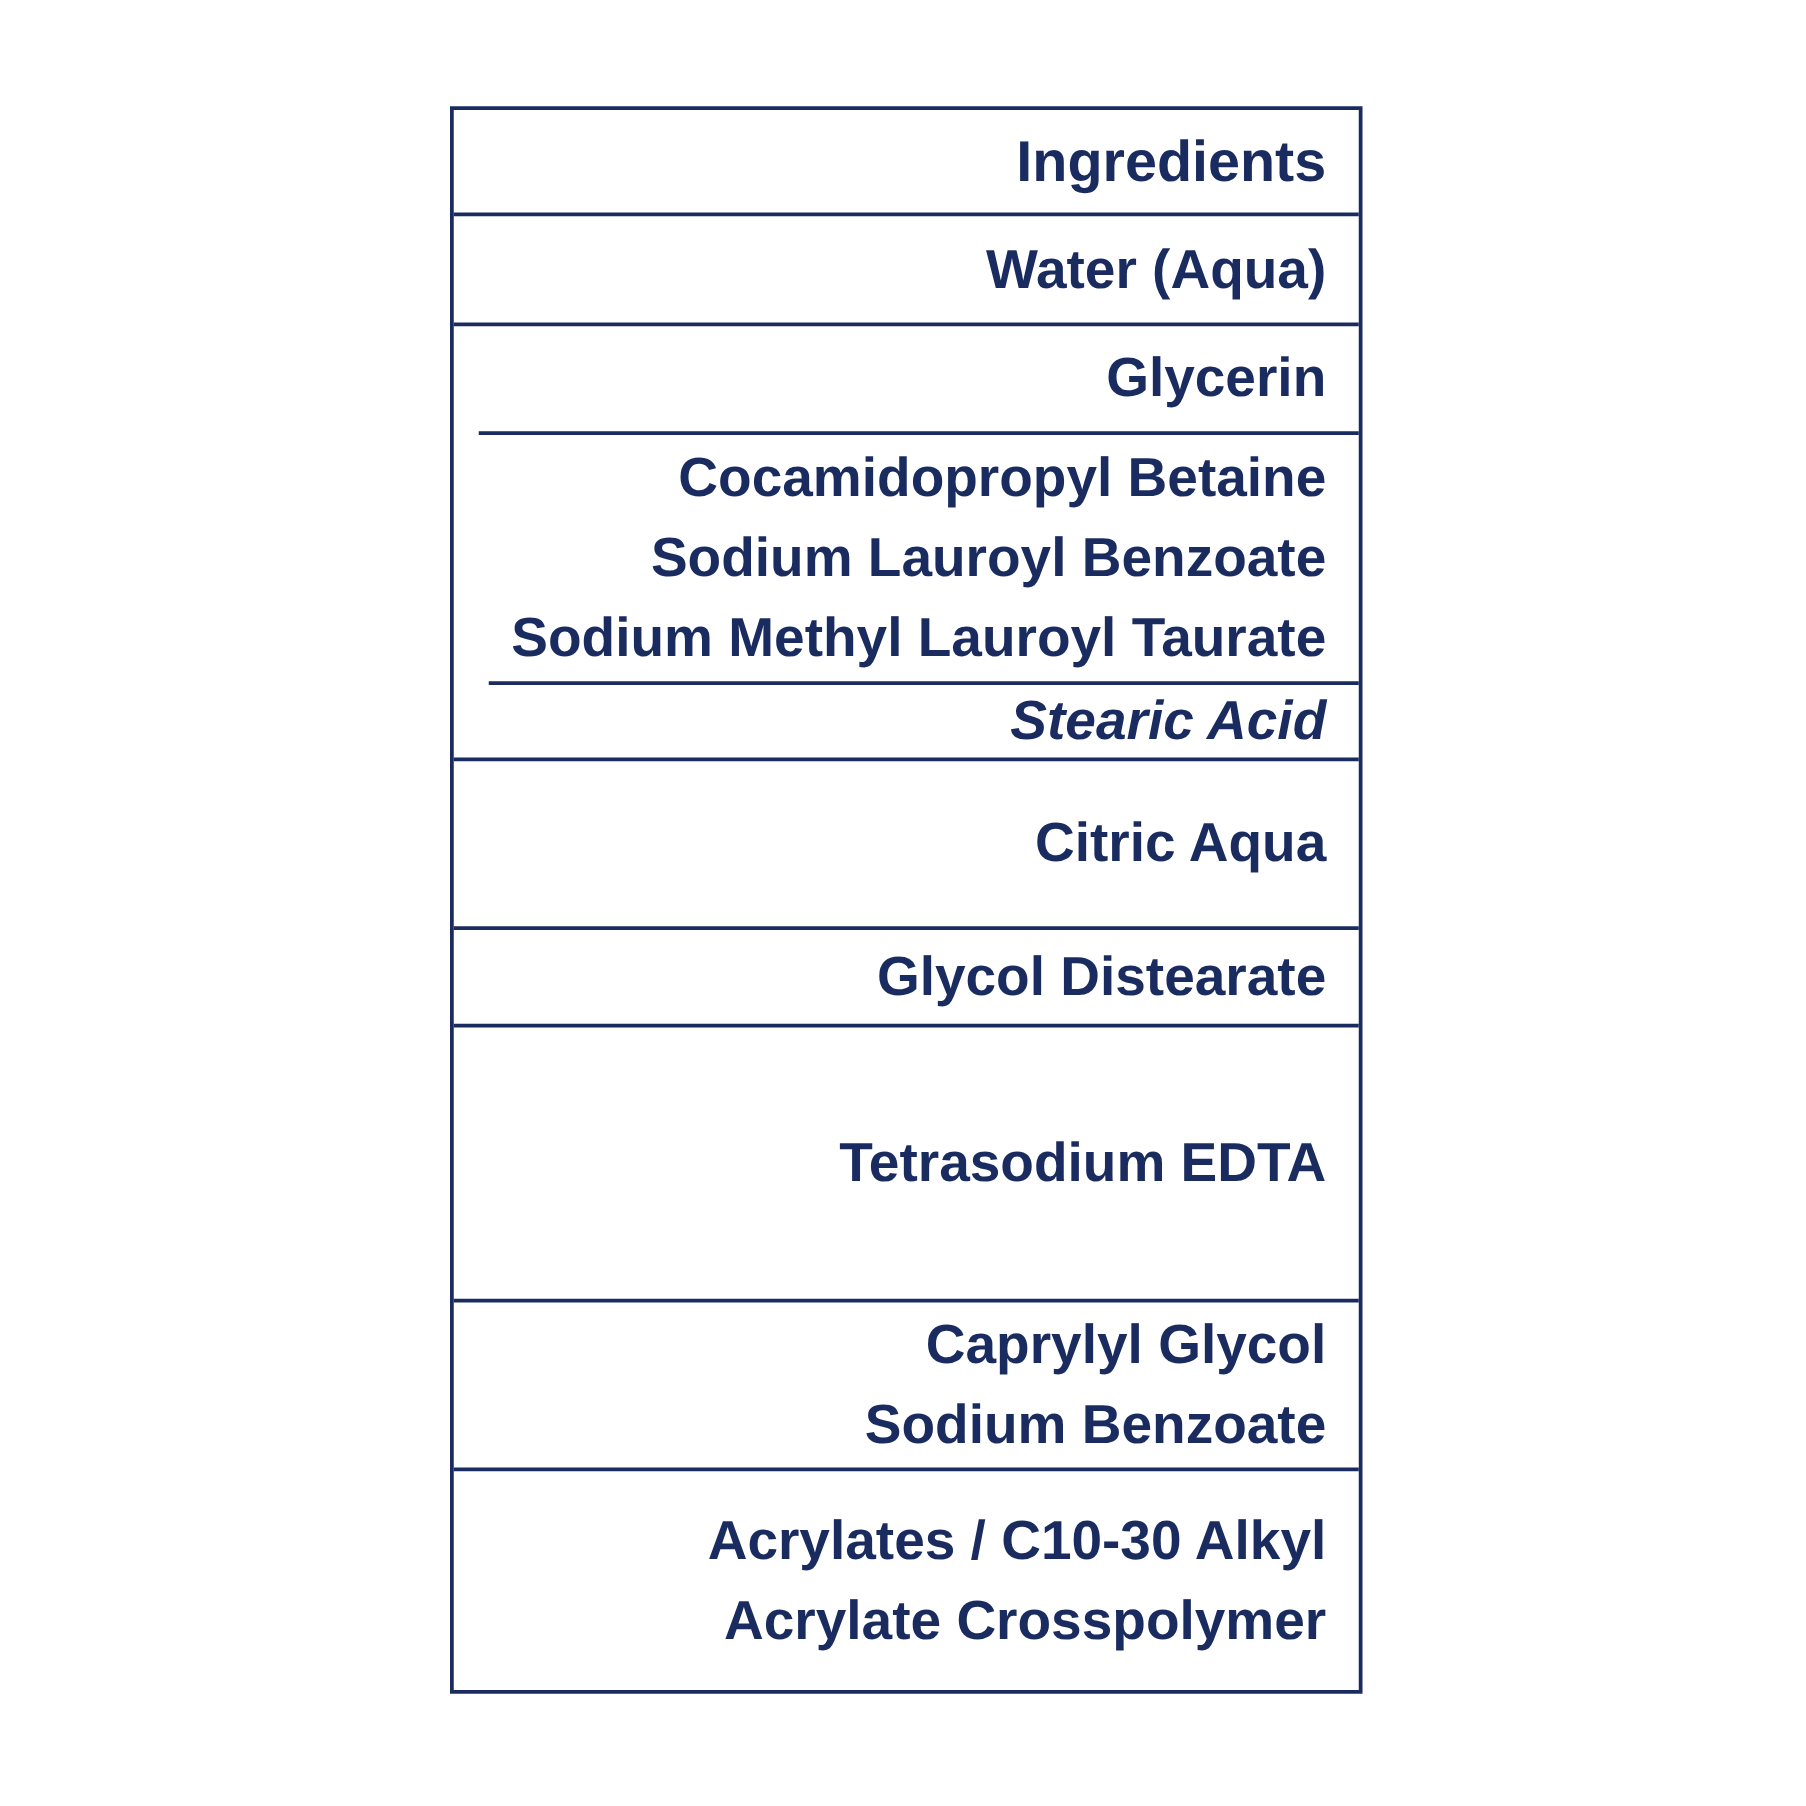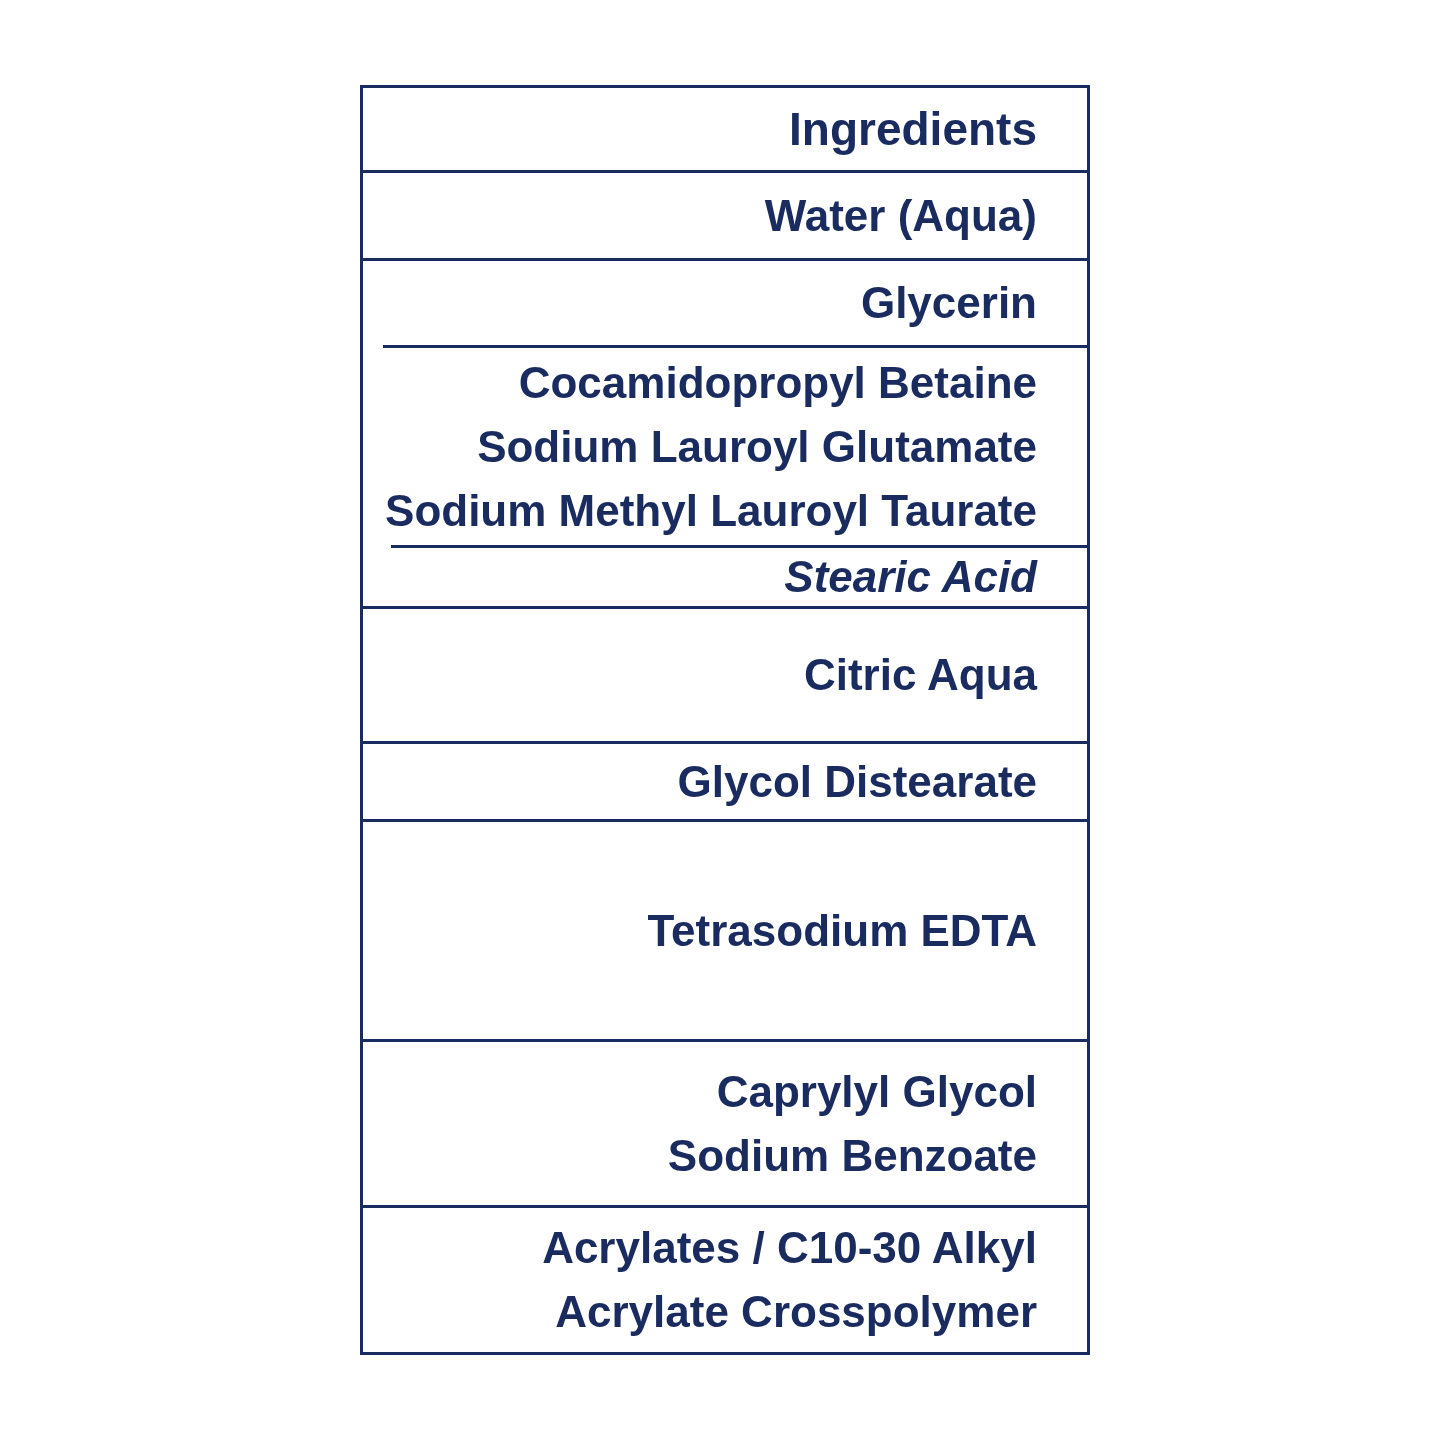--- a/index.html
+++ b/index.html
@@ -27,38 +27,38 @@
     flex-direction: column;
     background: #ffffff;
   }
   .row {
     box-sizing: border-box;
     border-bottom: 3px solid #1a2b5f;
     display: flex;
     flex-direction: column;
     justify-content: center;
     align-items: flex-end;
-    padding-right: 50px;
+    padding-right: 26px;
     color: #1a2b5f;
     font-weight: 700;
     font-size: 44px;
     line-height: 64px;
     flex: 0 0 auto;
   }
   .row:last-child { border-bottom: none; flex: 1 1 auto; }
   .row .line { white-space: nowrap; text-align: right; }
   .h-header { height: 85px; font-size: 46px; }
   .h-water  { height: 88px; }
   .h-glyc   { height: 87px; margin-left: 20px; }
   .h-multi1 { height: 200px; margin-left: 28px; }
   .h-stear  { height: 61px; font-style: italic; }
   .h-citric { height: 135px; }
   .h-glydi  { height: 78px; }
   .h-edta   { height: 220px; }
-  .h-capry  { height: 166px; }
+  .h-capry  { height: 135px; }
 </style>
 </head>
 <body>
 
 <div class="canvas">
   <div class="ing-table">
 
     <div class="row h-header">
       <div class="line">Ingredients</div>
     </div>
@@ -66,21 +66,21 @@
     <div class="row h-water">
       <div class="line">Water (Aqua)</div>
     </div>
 
     <div class="row h-glyc">
       <div class="line">Glycerin</div>
     </div>
 
     <div class="row h-multi1">
       <div class="line">Cocamidopropyl Betaine</div>
-      <div class="line">Sodium Lauroyl Glutamate</div>
+      <div class="line">Sodium Lauroyl Benzoate</div>
       <div class="line">Sodium Methyl Lauroyl Taurate</div>
     </div>
 
     <div class="row h-stear">
       <div class="line">Stearic Acid</div>
     </div>
 
     <div class="row h-citric">
       <div class="line">Citric Aqua</div>
     </div>

